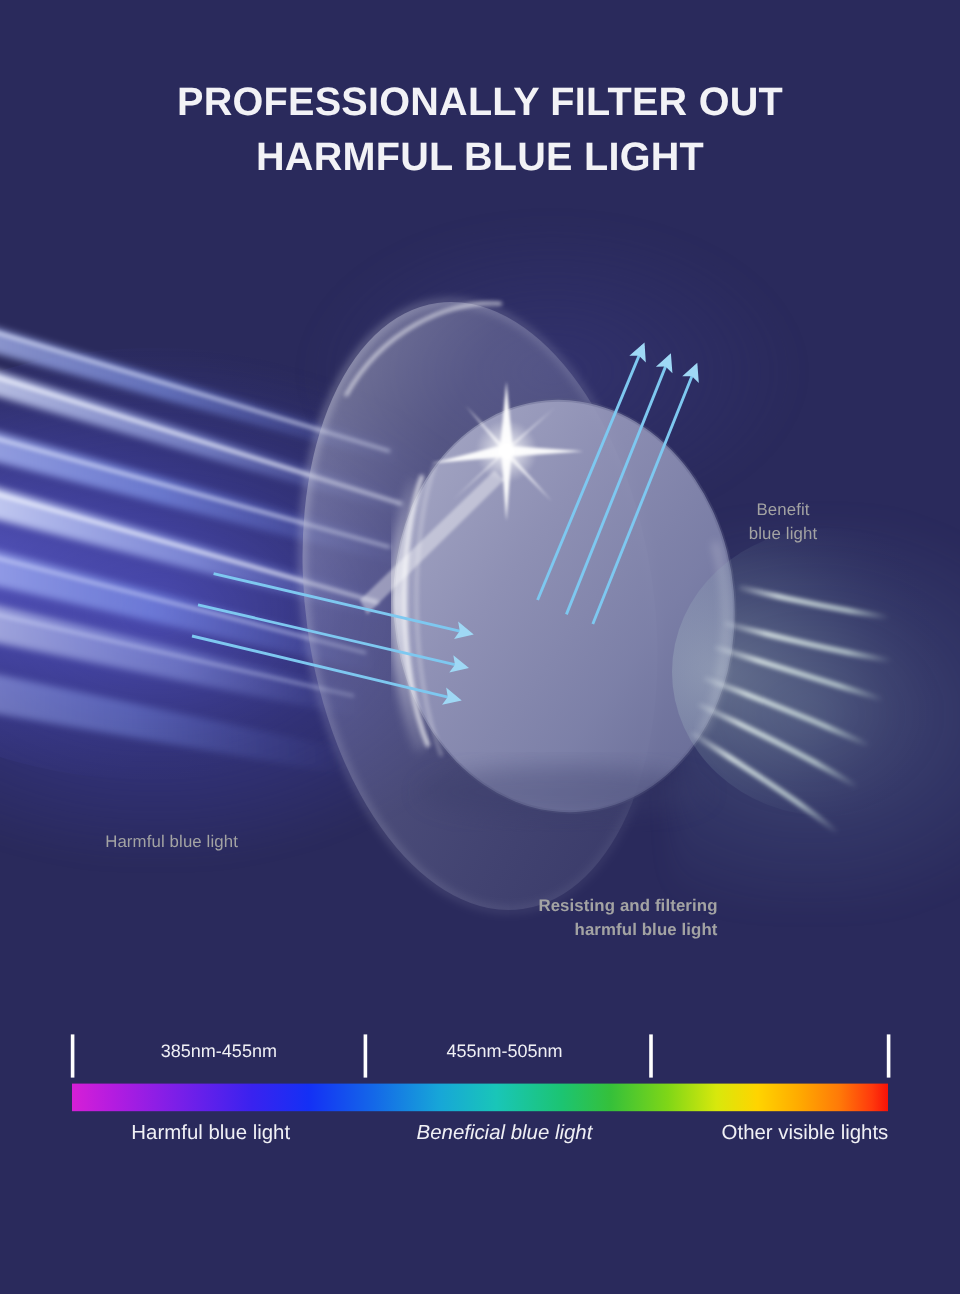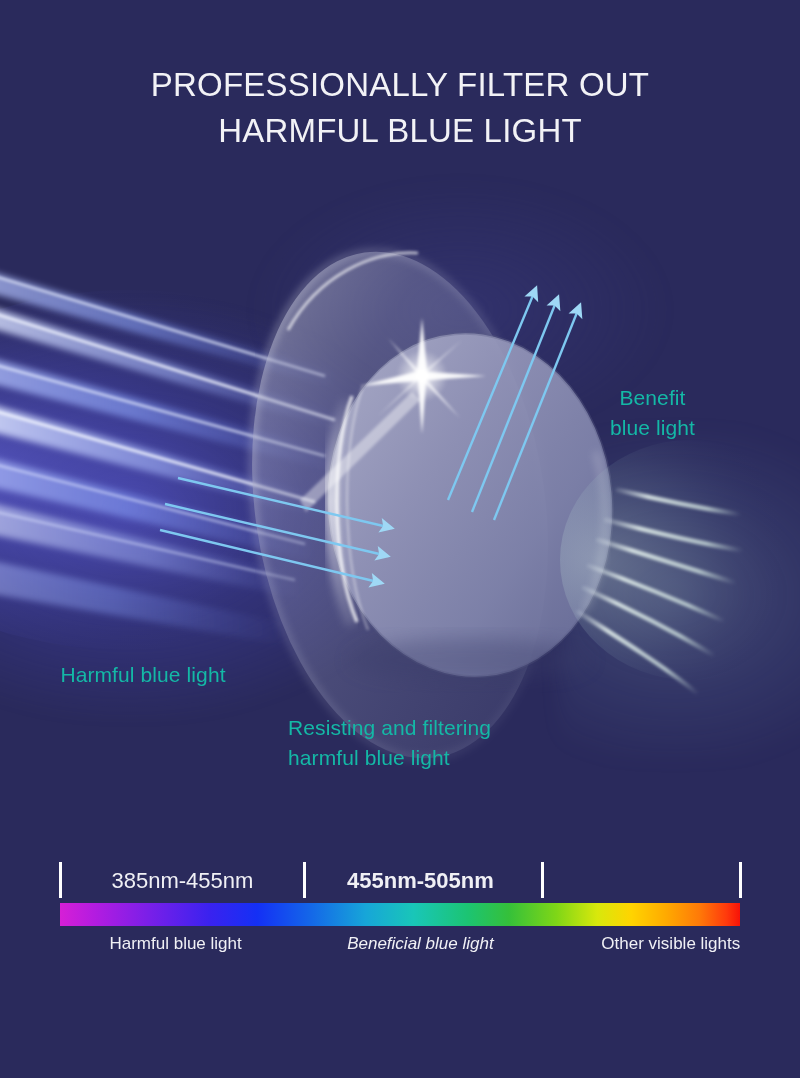--- a/index.html
+++ b/index.html
@@ -51,60 +51,62 @@
   }
 
   
   #title-block {
     position: absolute;
     top: 62px;
     left: 0;
     width: 800px;
     text-align: center;
     color: #f2f2f6;
-    font-weight: normal;
+    font-weight: bold;
     font-size: 33px;
     line-height: 1.38;
     letter-spacing: 0.2px;
   }
   #title-block .tline { display: block; }
 
   
   #illustration {
     position: absolute;
     left: 0; top: 0;
     width: 800px; height: 1078px;
   }
 
   
   .label {
     position: absolute;
-    color: #14b8a6;
-    font-size: 21px;
+    color: #a3a3a3;
+    font-size: 14px;
     line-height: 1.42;
     letter-spacing: 0.1px;
     white-space: pre-line;
+    margin-top: 32px;
   }
   #label-benefit {
     left: 560px;
     top: 383px;
     width: 185px;
     text-align: center;
   }
   #label-harmful {
     left: 18px;
     top: 660px;
     width: 250px;
     text-align: center;
   }
   #label-resisting {
     left: 288px;
     top: 713px;
     width: 310px;
-    text-align: left;
+    text-align: right;
+    font-weight: bold;
   }
 
   
   #spectrum {
     position: absolute;
     left: 60px;
     top: 862px;
     width: 680px;
     height: 110px;
   }
@@ -117,21 +119,21 @@
     position: absolute;
     top: 0;
     width: 3px;
     height: 36px;
     background: #ffffff;
   }
   .range-label {
     position: absolute;
     top: 6px;
     color: #f0f0f5;
-    font-size: 22px;
+    font-size: 15px;
     text-align: center;
     white-space: nowrap;
   }
   #spectrum-bar {
     position: absolute;
     left: 0;
     top: 41px;
     width: 680px;
     height: 23px;
     background: linear-gradient(to right,
@@ -348,21 +350,21 @@
   <div id="spectrum">
     <div id="spectrum-ticks">
         <div class="tick" style="left: calc(0% - 1.5px);"></div>
         <div class="tick" style="left: calc(36% - 1.5px);"></div>
         <div class="tick" style="left: calc(71% - 1.5px);"></div>
         <div class="tick" style="left: calc(100% - 1.5px);"></div>
       </div>
     <div id="spectrum-bar"></div>
     <div id="spectrum-ranges">
         <div class="range-label" style="left: 18%; transform: translateX(-50%);">385nm-455nm</div>
-        <div class="range-label" style="left: 53%; transform: translateX(-50%); font-weight: bold;">455nm-505nm</div>
+        <div class="range-label" style="left: 53%; transform: translateX(-50%);">455nm-505nm</div>
       </div>
     <div id="spectrum-cats">
         <div class="cat-label" style="left: 17%; transform: translateX(-50%);">Harmful blue light</div>
         <div class="cat-label" style="left: 53%; transform: translateX(-50%); font-style: italic;">Beneficial blue light</div>
         <div class="cat-label" style="left: 86%; transform: translateX(-50%); margin-left: 26px;">Other visible lights</div>
       </div>
   </div>
 
 </div>
 

